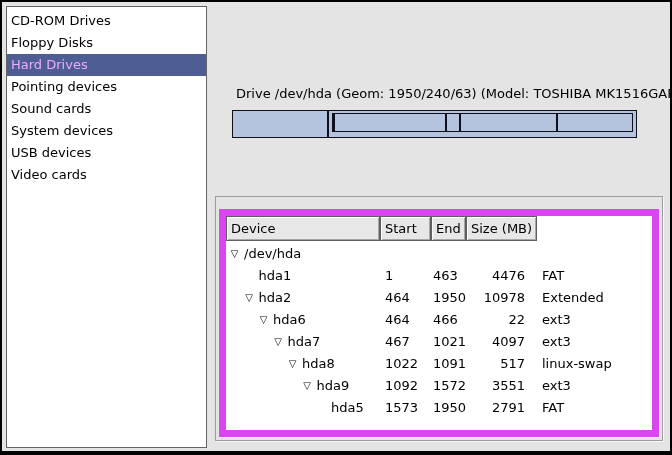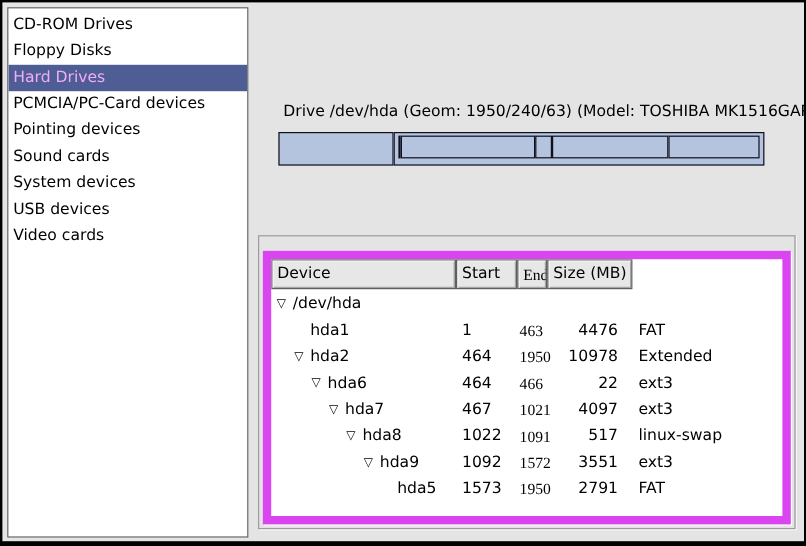--- a/index.html
+++ b/index.html
@@ -88,21 +88,21 @@
     background:#e7e7e7;
     border:1px solid #606060;
     box-shadow:inset 1px 1px 0 #fbfbfb, inset -1px -1px 0 #a6a6a6;
     line-height:23px;
     padding:0 4px;
     white-space:nowrap; overflow:hidden;
     cursor:default;
   }
   .col-device{width:154px;}
   .col-start{width:51px;}
-  .col-end{width:25px;font-family:Liberation Serif, serif;}
+  .col-end{width:35px;}
   .col-size{width:71px;}
   .col-type{flex:1;}
 
   .tbody{ margin-top:2px; }
   .tr{ display:flex; height:22px; line-height:22px; cursor:default; }
   .td{ box-sizing:border-box; white-space:nowrap; overflow:visible; }
   .td.col-device{ display:flex; align-items:center; }
   .td.col-start{ padding-left:5px; }
   .td.col-end{ padding-left:2px; }
   .td.col-size{ text-align:right; padding-right:12px; }
@@ -121,21 +121,20 @@
 </head>
 <body>
 
 <div class="window">
   <div class="content">
 
     <div class="listbox">
         <div class="list-item">CD-ROM Drives</div>
         <div class="list-item">Floppy Disks</div>
         <div class="list-item selected">Hard Drives</div>
-        <div class="list-item">PCMCIA/PC-Card devices</div>
         <div class="list-item">Pointing devices</div>
         <div class="list-item">Sound cards</div>
         <div class="list-item">System devices</div>
         <div class="list-item">USB devices</div>
         <div class="list-item">Video cards</div>
       </div>
 
     <div class="drive-title">Drive /dev/hda (Geom: 1950/240/63) (Model: TOSHIBA MK1516GAP)</div>
 
     <div class="partition-bar">

